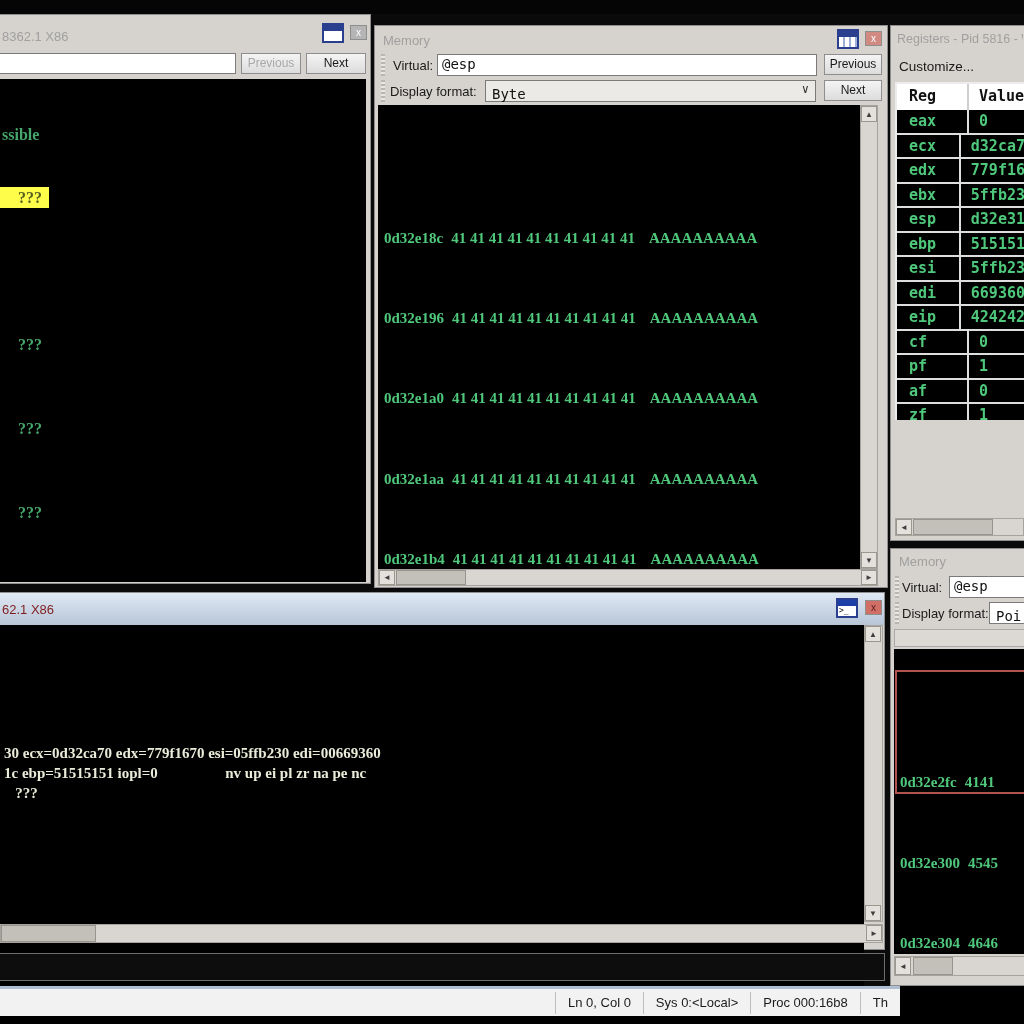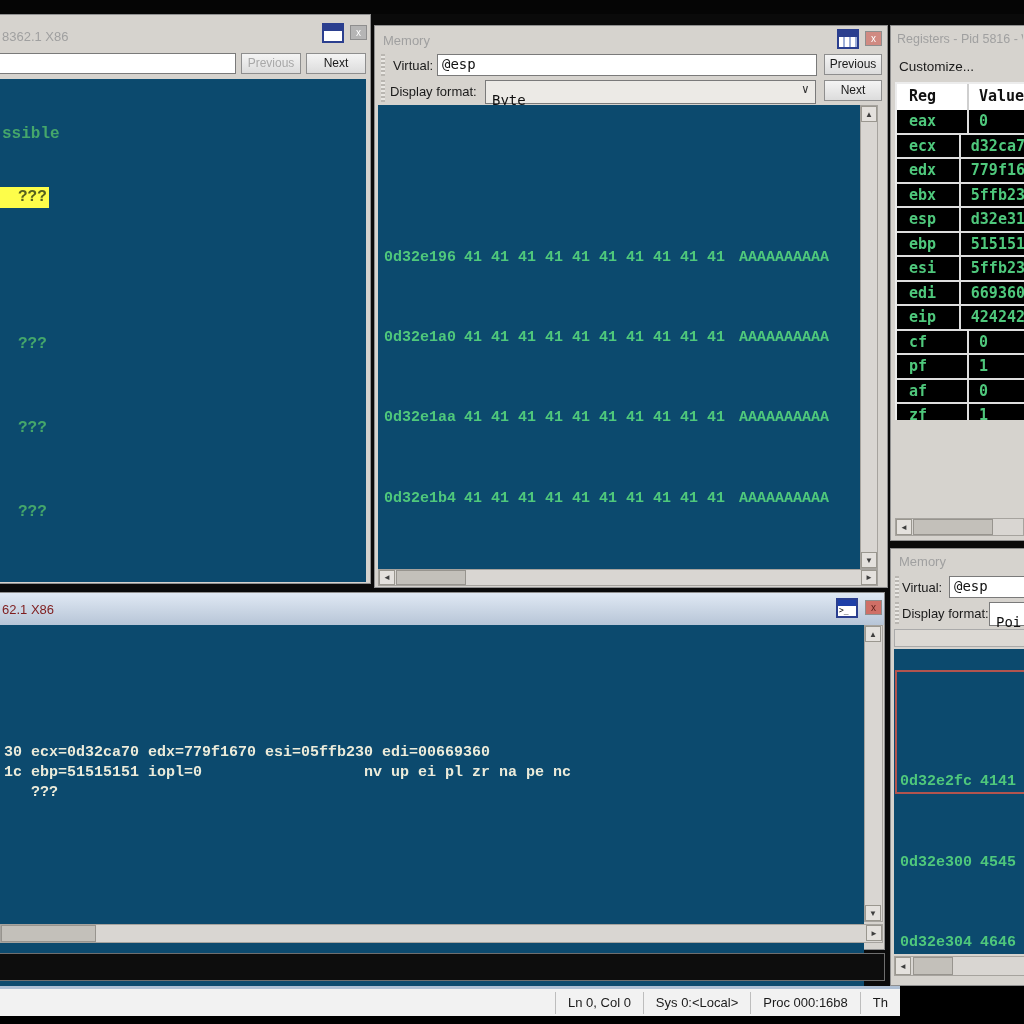--- a/index.html
+++ b/index.html
@@ -12,21 +12,21 @@
   
   .win { position:absolute; background:#d6d3ce; border:1px solid #8f8f8f; }
   .tbar-title { position:absolute; font-size:13px; color:#a0a0a0; white-space:nowrap; overflow:hidden; }
   .tbar-title.dark { color:#7f1d1d; }
   .btn { position:absolute; background:linear-gradient(#f4f4f4,#dcdcdc); border:1px solid #8e8e8e;
          font-size:12px; color:#1a1a1a; text-align:center; line-height:19px; }
   .btn.disabled { color:#a8a8a8; }
   .tb { position:absolute; background:#fff; border:1px solid #7a7a7a;
         font-family:"DejaVu Sans Mono", monospace; font-size:14px; color:#111; padding:1px 4px; }
   .dd { position:absolute; background:#eceae6; border:1px solid #7a7a7a;
-        font-family:"DejaVu Sans Mono", monospace; font-size:14px; color:#111; padding:11px 6px; }
+        font-family:"DejaVu Sans Mono", monospace; font-size:14px; color:#111; padding:5px 6px; }
   .dd .chev { position:absolute; right:6px; top:1px; font-size:12px; color:#333; }
   .lbl { position:absolute; font-size:13px; color:#1a1a1a; white-space:nowrap; }
   .grip { position:absolute; width:4px; background:repeating-linear-gradient(#b9b6b1 0 2px, #e8e6e2 2px 4px); }
 
   .closebx { position:absolute; width:17px; height:15px; text-align:center; line-height:14px;
              font-size:10px; color:#fff; border:1px solid #8e8e8e; }
   .closebx.gray   { background:#b5b5b5; }
   .closebx.salmon { background:#d08a82; }
   .closebx.red    { background:#cf6f66; color:#5e1f1a; }
 
@@ -38,22 +38,22 @@
   .winicon.grid::after { content:""; display:block; height:10px;
         background:repeating-linear-gradient(90deg,#fff 0 4px,#9fb0d8 4px 6px); }
 
   
   .sb { position:absolute; background:#d9d6d2; border:1px solid #a6a39e; }
   .sb .arr { position:absolute; width:16px; height:16px; background:#e4e1dd; border:1px solid #9a978f;
              font-size:8px; color:#3f3f3f; text-align:center; line-height:15px; }
   .sb .thumb { position:absolute; background:#c3c0ba; border:1px solid #97948e; }
 
   
-  .pane { position:absolute; background:#0c4a6e; overflow:hidden;
-          font-family:Liberation Mono, monospace; font-weight:bold; white-space:pre; }
+  .pane { position:absolute; background:#000000; overflow:hidden;
+          font-family:Liberation Serif, serif; font-weight:bold; white-space:pre; }
   .green-dis { color:#45a76b; font-size:16px; line-height:21px; }
   .green-mem { color:#4fc87c; font-size:15px; line-height:20.1px; }
   .dis-line { padding-left:18px; }
   .dis-first { padding-left:2px; }
   .dis-hl { width:49px; padding-left:18px; background:#fdfd4a; color:#56611f; }
   .mem-row .addr { margin-right:8px; }
   .mem-row .ascii { margin-left:14px; }
 
   
   .regtbl { position:absolute; overflow:hidden; background:#000;
@@ -173,20 +173,21 @@
   <div class="dd" style="left:110px; top:54px; width:331px; height:22px;">
     <span>Byte</span>
     <span class="chev">∨</span>
   </div>
   <button class="btn" style="left:449px; top:54px; width:58px; height:21px;">Next</button>
 
   <div class="pane green-mem" style="left:3px; top:79px; width:482px; height:464px; padding:2px 0 0 6px;">
     <div>
       
     
+        <div class="mem-row"><span class="addr">0d32e18c</span><span class="bytes">41 41 41 41 41 41 41 41 41 41</span><span class="ascii">AAAAAAAAAA</span></div>
       
         <div class="mem-row"><span class="addr">0d32e196</span><span class="bytes">41 41 41 41 41 41 41 41 41 41</span><span class="ascii">AAAAAAAAAA</span></div>
       
         <div class="mem-row"><span class="addr">0d32e1a0</span><span class="bytes">41 41 41 41 41 41 41 41 41 41</span><span class="ascii">AAAAAAAAAA</span></div>
       
         <div class="mem-row"><span class="addr">0d32e1aa</span><span class="bytes">41 41 41 41 41 41 41 41 41 41</span><span class="ascii">AAAAAAAAAA</span></div>
       
         <div class="mem-row"><span class="addr">0d32e1b4</span><span class="bytes">41 41 41 41 41 41 41 41 41 41</span><span class="ascii">AAAAAAAAAA</span></div>
       
         

